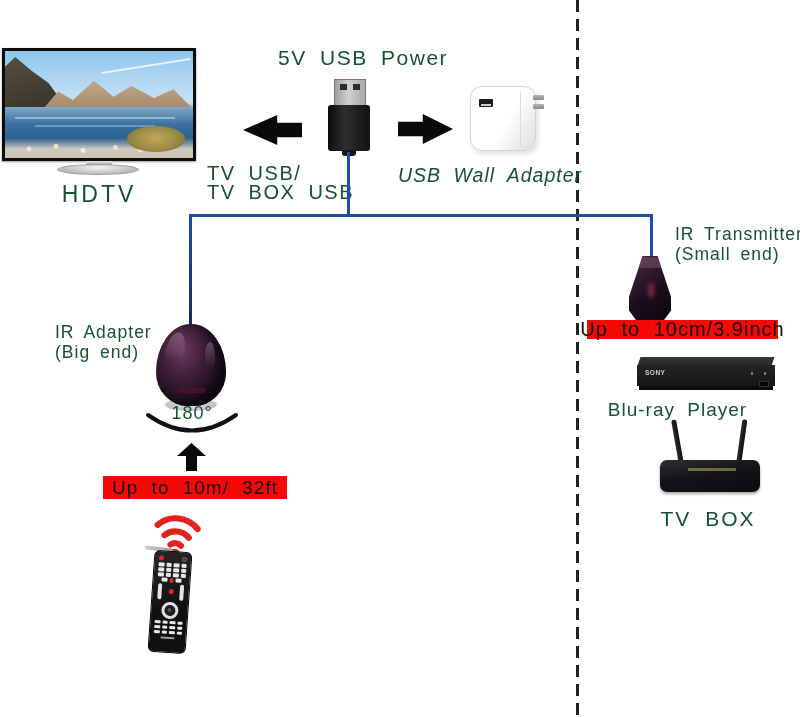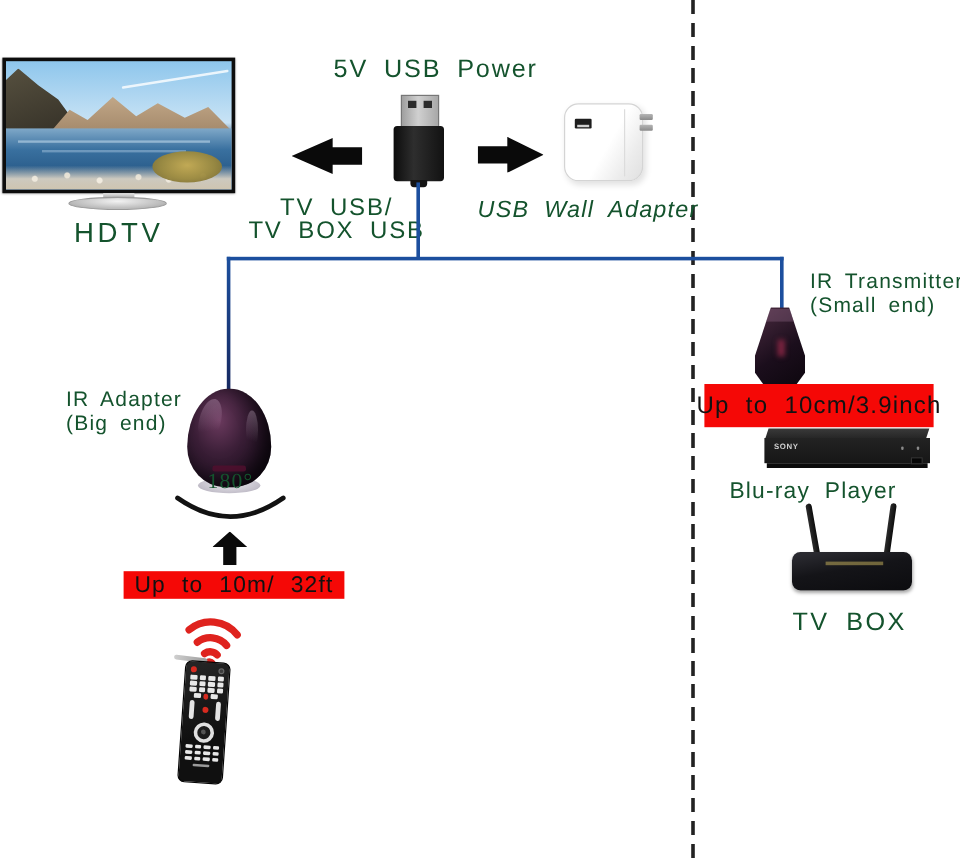--- a/index.html
+++ b/index.html
@@ -65,21 +65,21 @@
 
   .hdtv-label { left:40px; top:181px; width:118px; font-size:23px; letter-spacing:3px; }
 
   
   .power-label { left:278px; top:46px; width:168px; font-size:21px; }
   .usb-metal { left:334px; top:79px; width:32px; height:27px; background:linear-gradient(90deg,#9f9f9f,#d0d0d0 45%,#a8a8a8); border:1px solid #777; }
   .usb-hole  { position:absolute; top:4px; width:7px; height:6px; background:#2b2b2b; }
   .usb-body  { left:328px; top:105px; width:42px; height:46px; background:linear-gradient(90deg,#0c0c0c,#2e2e2e 40%,#121212); border-radius:3px; }
   .usb-nub   { left:342px; top:150px; width:14px; height:6px; background:#141414; border-radius:0 0 3px 3px; }
 
-  .tvusb-label { left:207px; top:164px; font-size:20px; line-height:19px;text-align:center; }
+  .tvusb-label { left:207px; top:164px; font-size:20px; line-height:19px; }
 
   
   .adapter-body { left:470px; top:86px; width:66px; height:65px; border-radius:12px;
     background:linear-gradient(120deg,#ffffff 55%, #ececec 80%, #e0e0e0); border:1px solid #d4d4d4;
     box-shadow:2px 3px 5px rgba(0,0,0,.12); }
   .adapter-slot { position:absolute; left:8px; top:12px; width:14px; height:8px; background:#1d1d1d; border-radius:1px; }
   .adapter-slot-pin { position:absolute; left:2px; top:4.5px; width:10px; height:2px; background:#cfcfcf; }
   .adapter-crease { position:absolute; right:14px; top:4px; width:1.5px; height:56px; background:#dcdcdc; }
   .adapter-prong1 { left:533px; top:95px;  width:11px; height:5px; background:linear-gradient(180deg,#b5b5b5,#8a8a8a); border-radius:1px; }
   .adapter-prong2 { left:533px; top:104px; width:11px; height:5px; background:linear-gradient(180deg,#b5b5b5,#8a8a8a); border-radius:1px; }
@@ -91,21 +91,21 @@
     clip-path:polygon(32% 0, 68% 0, 100% 60%, 100% 80%, 80% 97%, 20% 97%, 0 80%, 0 60%); }
   .tx-glow { position:absolute; left:45%; top:40%; width:6px; height:14px; background:#7d2440; filter:blur(2px); }
   .tx-facet { position:absolute; left:20%; top:2%; width:60%; height:16%; background:rgba(150,110,140,.35); clip-path:polygon(10% 0,90% 0,100% 100%,0 100%); }
   .tx-base { left:637px; top:310px; width:27px; height:14px; border-radius:50%;
     background:radial-gradient(ellipse at 50% 35%, #f0f0f0, #bdbdbd 75%, #9c9c9c); }
   .tx-label { left:675px; top:224px; font-size:17.5px; line-height:20px; letter-spacing:1px; word-spacing:4px; }
 
   
   .banner { background:var(--banner,#f50806); color:#121212; display:flex; align-items:center; justify-content:center;
     letter-spacing:1px; word-spacing:7px; white-space:nowrap; }
-  .banner-right { left:587px; top:320px; width:191px; height:36px; font-size:20px; }
+  .banner-right { left:587px; top:320px; width:191px; height:19px; font-size:20px; }
   .banner-left  { left:103px; top:476px; width:184px; height:23px; font-size:19px; }
 
   
   .player { left:637px; top:357px; width:138px; height:33px; }
   .player-top { position:absolute; left:2px; top:0; width:134px; height:9px; background:linear-gradient(180deg,#3a3a3a,#242424); transform:skewX(-18deg); }
   .player-front { position:absolute; left:0; top:8px; width:138px; height:21px; background:linear-gradient(180deg,#232323,#161616); }
   .player-lip { position:absolute; left:2px; top:29px; width:134px; height:4px; background:#0b0b0b; }
   .player-brand { position:absolute; left:8px; top:12px; font-size:6.5px; color:#cfcfcf; letter-spacing:.5px; font-weight:bold; }
   .player-dot1 { position:absolute; right:22px; top:15px; width:2.5px; height:2.5px; background:#8a8a8a; border-radius:50%; }
   .player-dot2 { position:absolute; right:9px; top:15px; width:2.5px; height:2.5px; background:#8a8a8a; border-radius:50%; }
@@ -128,21 +128,21 @@
     box-shadow:inset -8px -6px 14px rgba(0,0,0,.55); }
   .rx-gloss { position:absolute; left:14%; top:10%; width:26%; height:46%; border-radius:50%;
     background:linear-gradient(160deg, rgba(215,180,210,.35), rgba(215,180,210,0) 70%); transform:rotate(14deg); }
   .rx-gloss2 { position:absolute; right:16%; top:22%; width:14%; height:40%; border-radius:50%;
     background:linear-gradient(200deg, rgba(230,210,230,.3), rgba(230,210,230,0) 75%); }
   .rx-slit { position:absolute; left:30%; bottom:16%; width:40%; height:5px; background:#530f2e; border-radius:2px; opacity:.8; }
   .rx-base { left:165px; top:398px; width:52px; height:13px; border-radius:50%;
     background:radial-gradient(ellipse at 50% 30%, #efeef2, #c3bfca 70%, #a09aa8); }
   .rx-label { left:55px; top:322px; font-size:17.5px; line-height:20px; letter-spacing:1px; word-spacing:4px; }
 
-  .angle-label { left:163px; top:391px; width:58px; font-size:18px; letter-spacing:1px;font-family:Liberation Serif, serif; }
+  .angle-label { left:163px; top:403px; width:58px; font-size:18px; letter-spacing:1px; }
   .angle-arc { left:142px; top:408px; }
 
   
   .wifi { left:147px; top:505px; width:60px; height:56px; transform:rotate(6deg); }
   .remote-stick { left:145px; top:547px; width:28px; height:3.5px; background:linear-gradient(90deg,#cfcfcf,#9a9a9a); border-radius:2px; transform:rotate(7deg); }
   .remote { left:151px; top:551px; width:38px; height:102px; background:linear-gradient(160deg,#262626,#101010 60%);
     border:1px solid #050505; border-radius:6px; transform:rotate(4deg); padding:4px 4px 3px; }
   .rc-toprow { display:flex; justify-content:space-between; margin-bottom:2px; }
   .rc-power { width:5px; height:5px; background:#d62a1f; border-radius:50%; }
   .rc-dot   { width:5px; height:5px; background:#3c3c3c; border-radius:50%; border:1px solid #666; }

